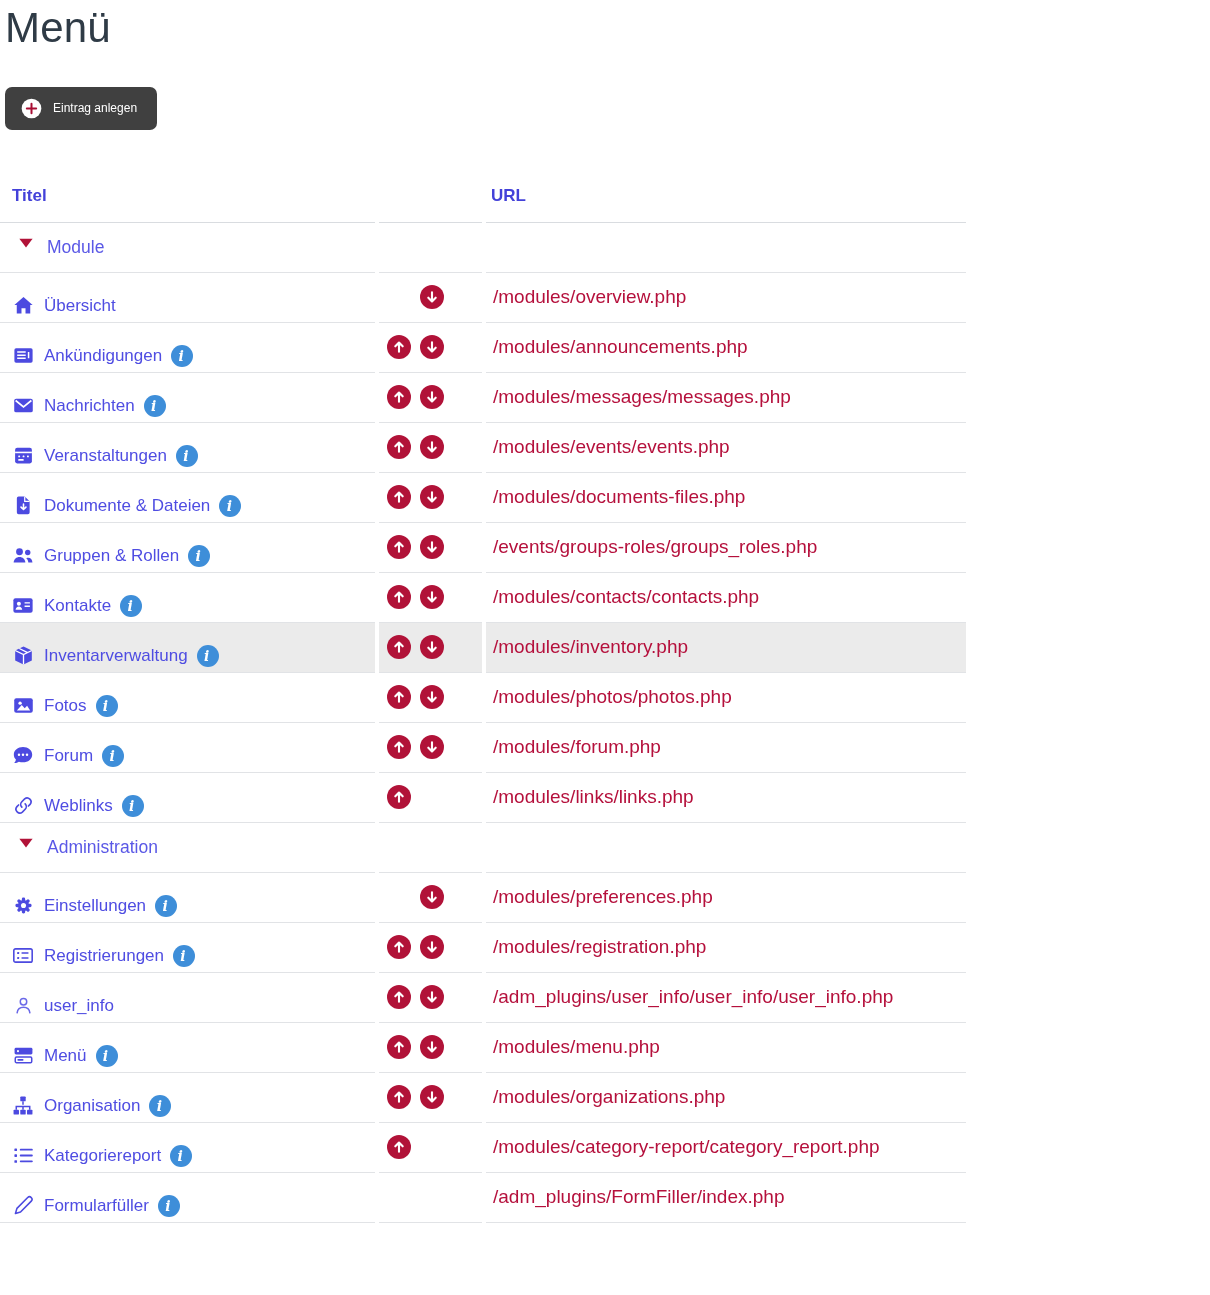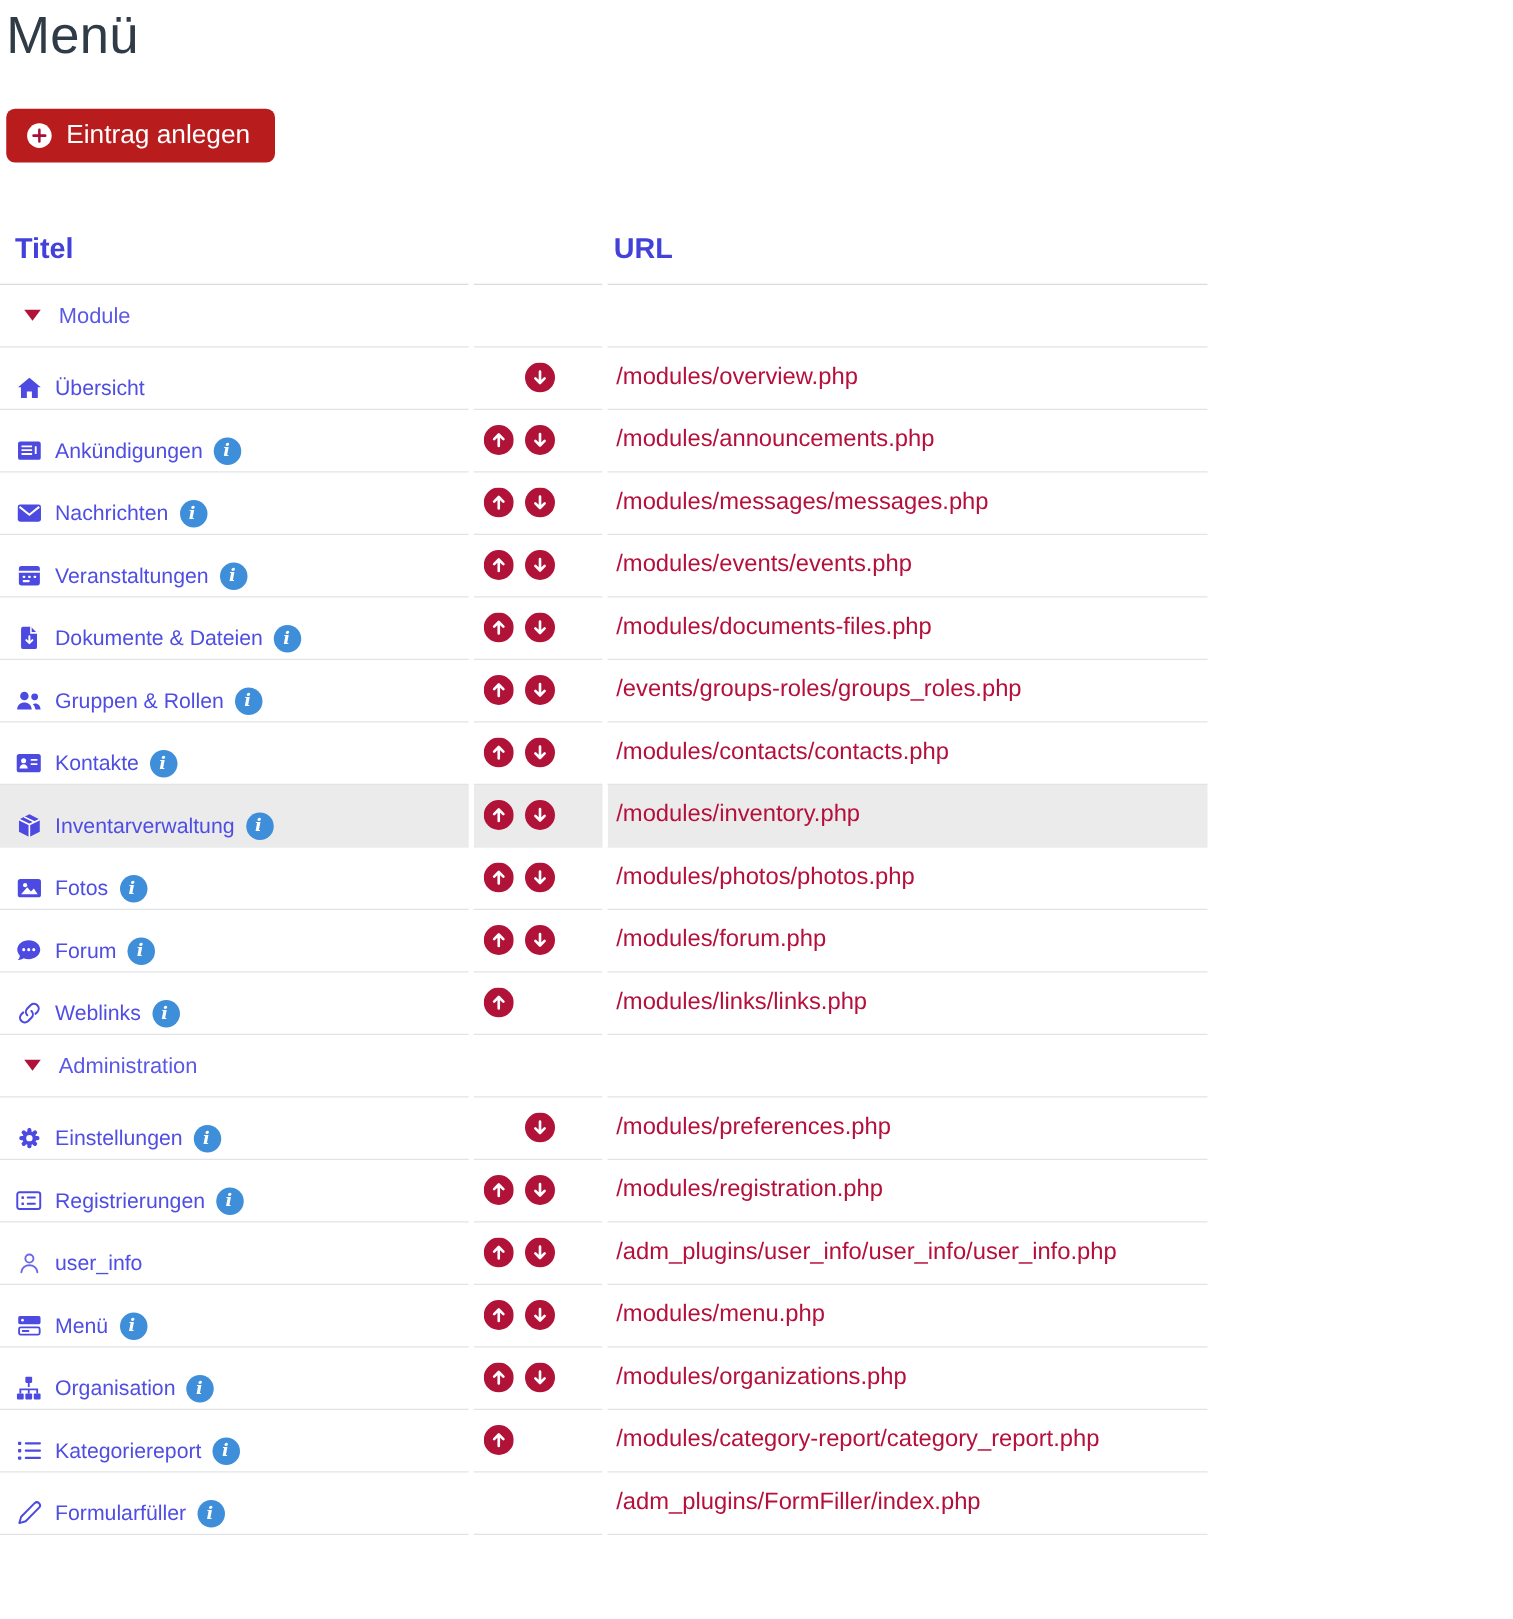--- a/index.html
+++ b/index.html
@@ -17,36 +17,36 @@
     line-height:1.25;
     font-weight:400;
     color:#2f3b46;
     letter-spacing:.2px;
   }
 
   .btn-create {
     display:inline-flex; align-items:center; gap:11px;
     margin:32px 0 0 5px;
     height:43px; padding:0 20px 0 15px;
-    background:#b91c1c; color:#ffffff;
+    background:#404040; color:#ffffff;
     border:none; border-radius:7px;
     font-family:"Liberation Sans", sans-serif;
-    font-size:21px; cursor:pointer;
+    font-size:12px; cursor:pointer;
   }
   .btn-create svg { display:block; }
 
   table.menu-table {
     width:1210px;
     border-collapse:collapse;
     margin-top:45px;
     table-layout:fixed;
   }
   th {
     text-align:left; vertical-align:middle;
-    color:#4341d9; font-size:23px; font-weight:700;
+    color:#4341d9; font-size:17px; font-weight:700;
     padding:10px 0 15px 12px;
     border-bottom:1px solid #d9dce0;
   }
   th.th-star { padding:10px 0 15px 0; text-align:center; }
   th.th-star svg { vertical-align:middle; }
   th.th-url { padding-left:7px; }
   th.th-edit { padding:0; }
 
   td {
     height:50px; vertical-align:middle;
@@ -73,21 +73,21 @@
   .info-badge {
     width:22px; height:22px; border-radius:50%;
     background:#3e8ed9; color:#ffffff;
     display:inline-flex; align-items:center; justify-content:center;
     font-family:"DejaVu Serif", serif; font-style:italic; font-weight:700;
     font-size:14px; line-height:1; cursor:pointer; flex:0 0 auto;
     padding-right:2px;
   }
 
   tr.section-row td.cell-title { padding-left:18px; }
-  .section-inner { display:flex; align-items:center; }
+  .section-inner { display:flex; }
   .caret { display:inline-flex; cursor:pointer; }
   .section-label {
     color:#5a58e6; font-size:17.5px; text-decoration:none;
     margin-left:13px; cursor:pointer;
   }
 
   .arrows-inner { display:flex; gap:9px; }
   .arrow-slot { width:24px; height:24px; }
   .arrow-btn { display:block; width:24px; height:24px; cursor:pointer; }
 

